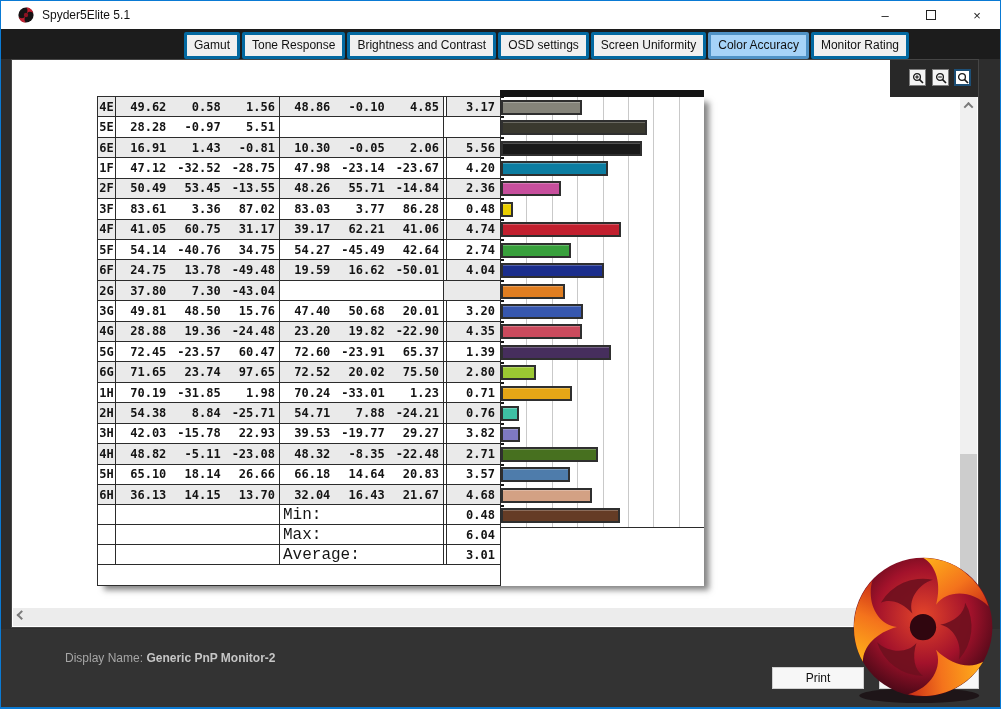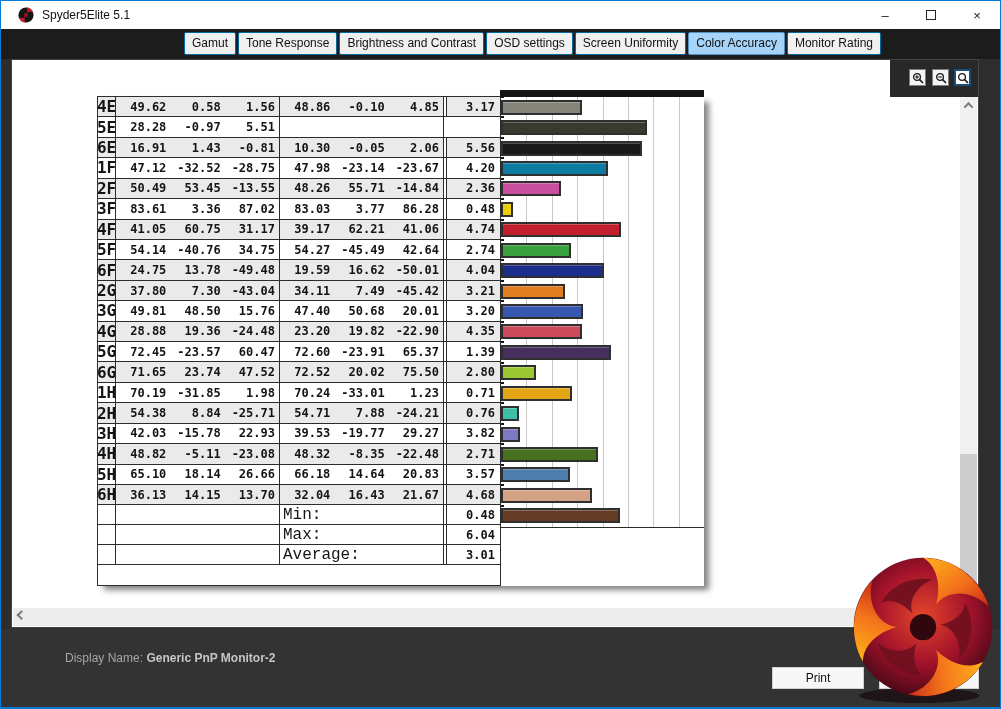--- a/index.html
+++ b/index.html
@@ -12,42 +12,42 @@
     display:flex;align-items:center;}
   .app-icon{width:16px;height:16px;margin-left:17px;margin-right:8px;flex:none;}
   .title-text{font-size:12px;color:#111;}
   .win-btns{margin-left:auto;display:flex;height:100%;}
   .win-btn{width:46px;height:100%;display:flex;align-items:center;justify-content:center;
     font-size:13px;color:#222;cursor:default;}
   .win-btn .sq{width:10px;height:10px;border:1px solid #222;display:block;}
   
   .tabband{position:absolute;left:0;top:28px;right:0;height:30px;background:#1c1c1c;}
   .tabs{position:absolute;left:183px;top:3px;display:flex;}
-  .tab{background:#f0f0f0;border:1px solid #0369a1;border-radius:2px;margin-right:2px;
+  .tab{background:#f0f0f0;border:3px solid #0369a1;border-radius:2px;margin-right:2px;
     padding:3px 7px 4px 7px;font-size:12px;color:#111;white-space:nowrap;cursor:default;}
   .tab.selected{background:#a6d3f8;border-color:#4f92c6;}
   
   .panel{position:absolute;left:10px;top:58px;width:968px;height:569px;background:#fff;
     border:1px solid #454545;}
   .corner-dark{position:absolute;right:0;top:0;width:88px;height:37px;background:#282828;}
   .zoom-btn{position:absolute;top:9px;width:17px;height:17px;background:#f4f4f4;
     border:1px solid #7d7d7d;display:flex;align-items:center;justify-content:center;padding:0;}
   .zoom-btn.selected{background:#ffffff;border:2px solid #1d4f76;}
   
   .sheet{position:absolute;left:85px;top:36px;width:607px;height:490px;background:#fff;
     border:1px solid #2e2e2e;box-shadow:6px 5px 6px -1px rgba(30,30,30,.55);}
   .tablewrap{position:absolute;left:0;top:0;width:402px;}
   .trow{display:grid;grid-template-columns:18px 164px 164px 3px 52px;height:20.43px;
     border-bottom:1px solid #2b2b2b;font-family:"DejaVu Sans Mono",monospace;
     font-size:12px;font-weight:bold;color:#141414;}
   .trow.even{background:#eaeaea;}
   .trow.odd{background:#ffffff;}
   .trow.sum{background:#fff;height:20px;}
   .cell{display:flex;align-items:center;overflow:hidden;}
-  .c-label{justify-content:center;border-right:1px solid #2b2b2b;font-size:16px;}
+  .c-label{justify-content:center;border-right:1px solid #2b2b2b;font-size:12px;}
   .c-group{border-right:1px solid #2b2b2b;}
   .c-group span{flex:1;text-align:right;padding-right:4px;}
   .c-gap{border-right:1px solid #2b2b2b;background:#fff;}
   .c-delta{justify-content:flex-end;padding-right:4px;}
   .c-sumlabel{font-family:Liberation Mono, monospace;font-weight:normal;font-size:16px;
     padding-left:3px;border-right:1px solid #2b2b2b;}
   
   .chart{position:absolute;left:402px;top:0;width:204px;height:430px;background:#fff;
     border-left:1px solid #2b2b2b;overflow:hidden;}
   .chart-topstrip{position:absolute;left:402px;top:-7px;width:204px;height:7px;background:#141414;}
@@ -269,25 +269,20 @@
             <div class="cell c-gap"></div>
             <div class="cell c-delta">4.04</div>
           </div>
           <div class="trow even">
             <div class="cell c-label">2G</div>
             <div class="cell c-group">
               <span>37.80</span>
               <span>7.30</span>
               <span>-43.04</span>
             </div>
-            <div class="cell c-group">
-              <span>34.11</span>
-              <span>7.49</span>
-              <span>-45.42</span>
-            </div>
             <div class="cell c-gap"></div>
             <div class="cell c-delta">3.21</div>
           </div>
           <div class="trow odd">
             <div class="cell c-label">3G</div>
             <div class="cell c-group">
               <span>49.81</span>
               <span>48.50</span>
               <span>15.76</span>
             </div>
@@ -327,21 +322,21 @@
               <span>65.37</span>
             </div>
             <div class="cell c-gap"></div>
             <div class="cell c-delta">1.39</div>
           </div>
           <div class="trow even">
             <div class="cell c-label">6G</div>
             <div class="cell c-group">
               <span>71.65</span>
               <span>23.74</span>
-              <span>47.52</span>
+              <span>97.65</span>
             </div>
             <div class="cell c-group">
               <span>72.52</span>
               <span>20.02</span>
               <span>75.50</span>
             </div>
             <div class="cell c-gap"></div>
             <div class="cell c-delta">2.80</div>
           </div>
           <div class="trow odd">

